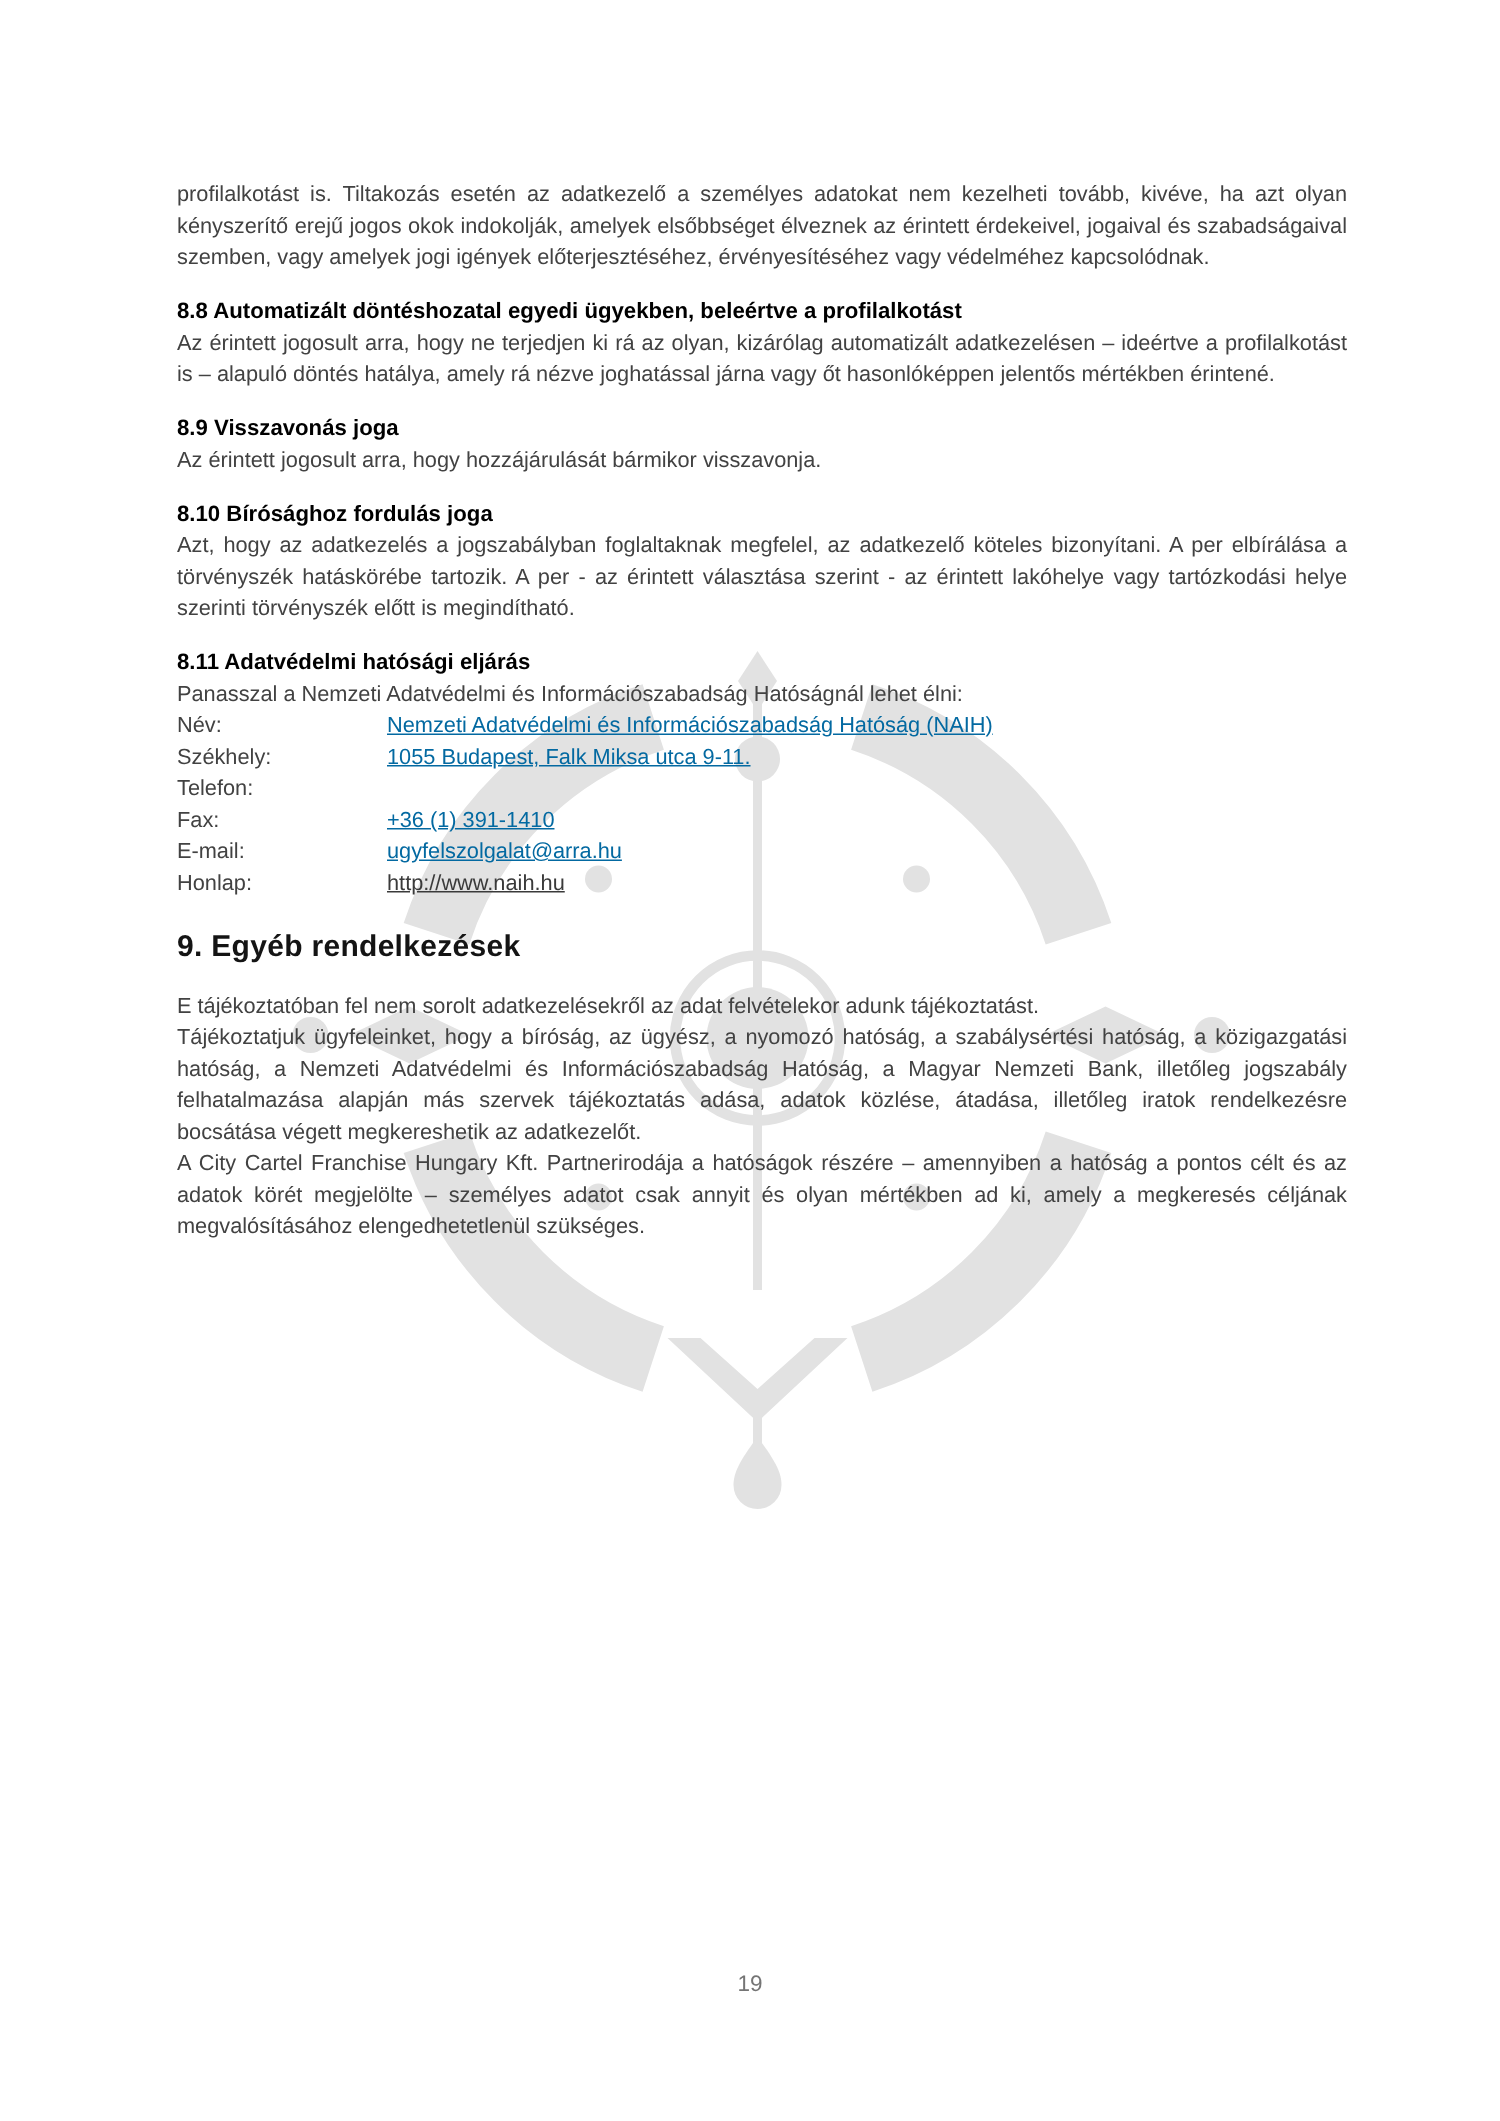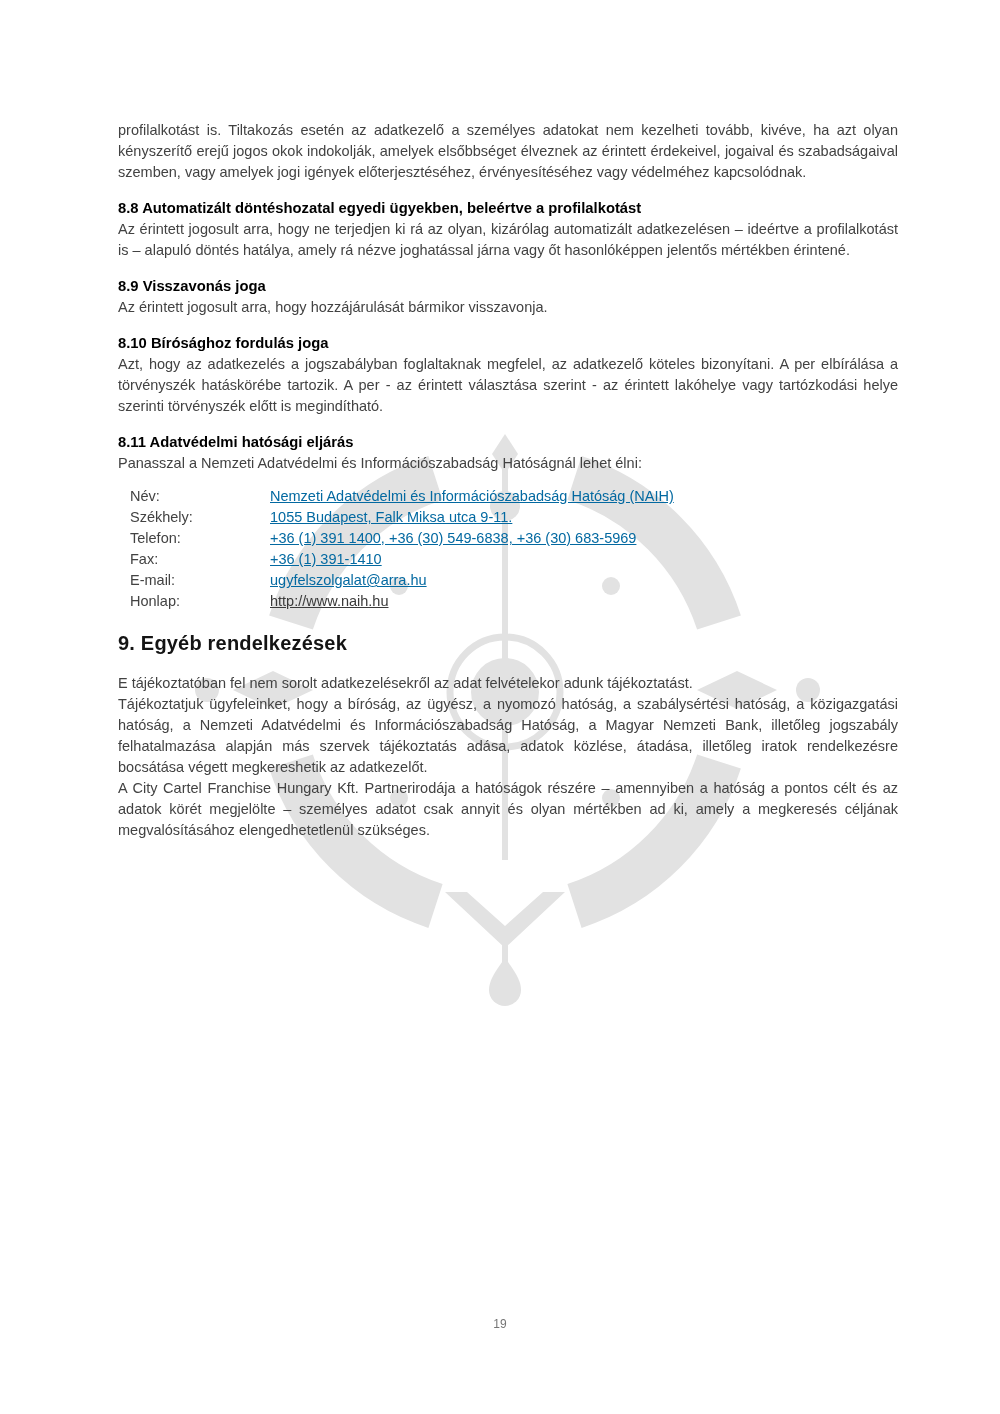--- a/index.html
+++ b/index.html
@@ -44,21 +44,21 @@
     color: #424242;
   }
   .sec-heading {
     margin: 15px 0 0 0;
     font-size: 14.8px;
     line-height: 21px;
     font-weight: 700;
     color: #000000;
   }
   .contact-table {
-    margin: 12px;
+    margin: 0;
   }
   .contact-row {
     display: flex;
     line-height: 21px;
   }
   .contact-label {
     width: 140px;
     flex: 0 0 140px;
     color: #424242;
   }
@@ -83,21 +83,21 @@
     margin-top: 15px;
   }
   .spaced {
   }
   .page-number {
     position: absolute;
     bottom: 83px;
     left: 0;
     width: 100%;
     text-align: center;
-    font-size: 12px;
+    font-size: 15px;
     color: #757575;
     z-index: 1;
   }
 </style>
 </head>
 <body>
 
 <div class="page">
 
   <svg class="watermark" viewBox="0 0 720 600" aria-hidden="true">
@@ -160,21 +160,20 @@
         <div class="contact-row">
           <span class="contact-label">Név:</span>
           <span class="contact-value">Nemzeti Adatvédelmi és Információszabadság Hatóság (NAIH)</span>
         </div>
         <div class="contact-row">
           <span class="contact-label">Székhely:</span>
           <span class="contact-value">1055 Budapest, Falk Miksa utca 9-11.</span>
         </div>
         <div class="contact-row">
           <span class="contact-label">Telefon:</span>
-          <span class="contact-value">+36 (1) 391 1400, +36 (30) 549-6838, +36 (30) 683-5969</span>
         </div>
         <div class="contact-row">
           <span class="contact-label">Fax:</span>
           <span class="contact-value">+36 (1) 391-1410</span>
         </div>
         <div class="contact-row">
           <span class="contact-label">E-mail:</span>
           <span class="contact-value">ugyfelszolgalat@arra.hu</span>
         </div>
         <div class="contact-row">

